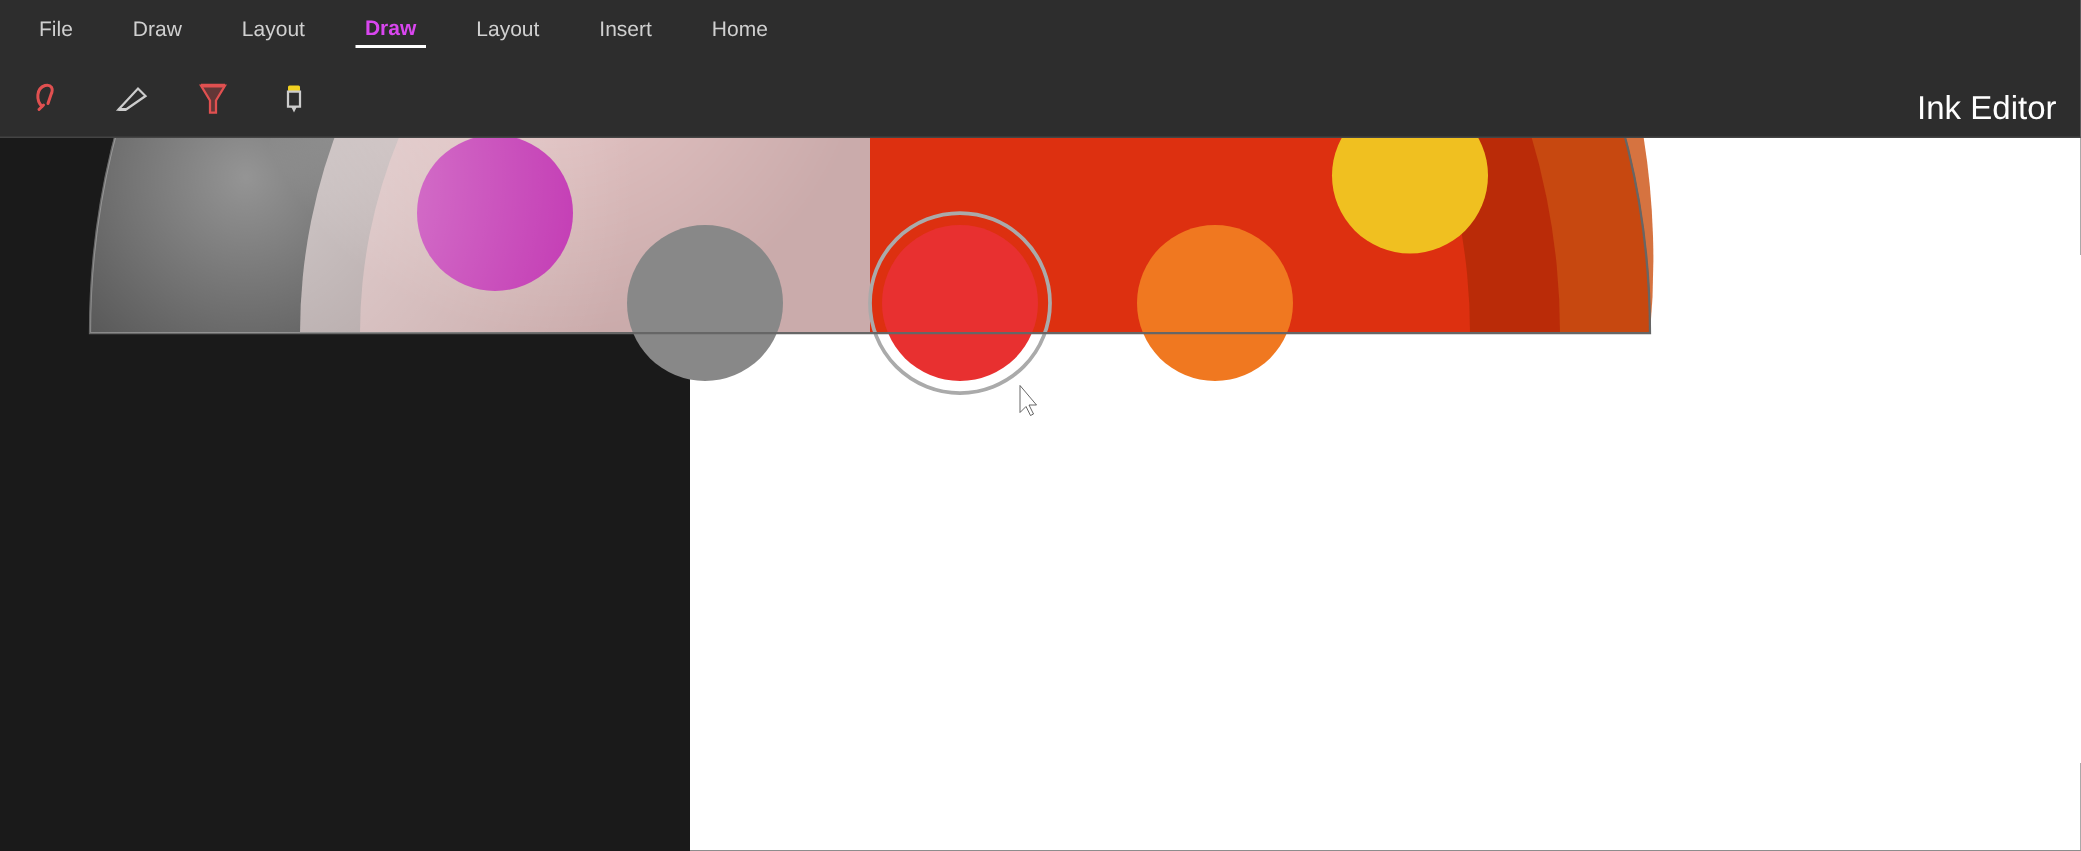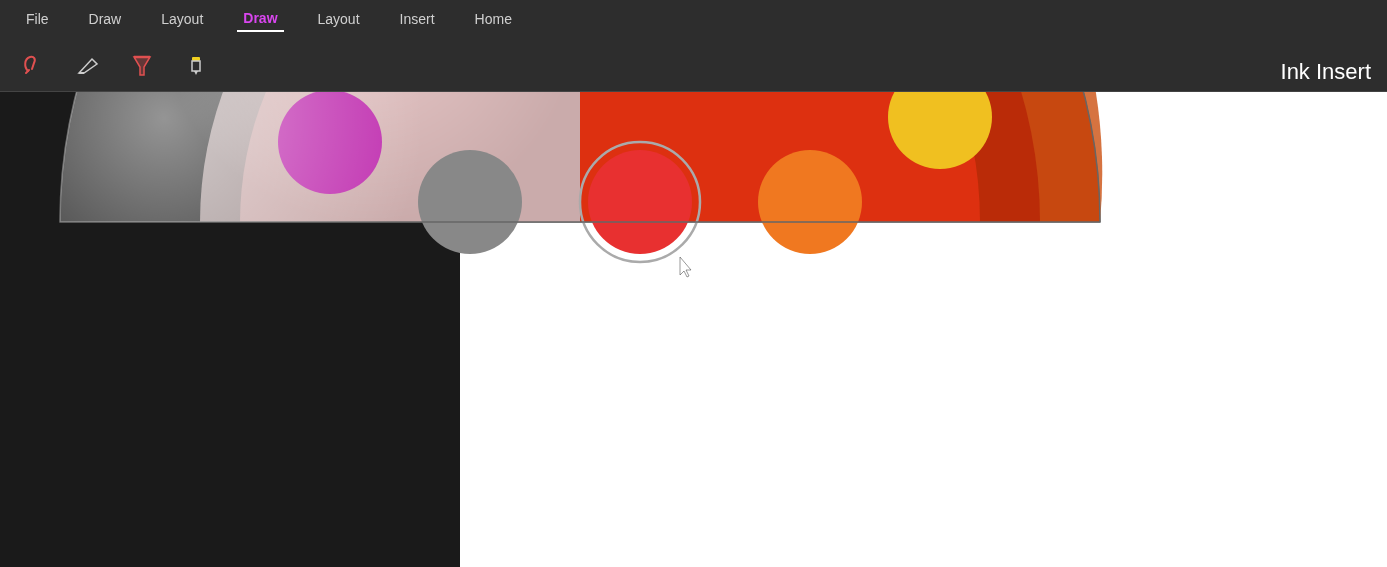--- a/index.html
+++ b/index.html
@@ -147,21 +147,21 @@
     <svg width="28" height="28" viewBox="0 0 28 28">
       <rect x="10" y="6" width="8" height="4" fill="#f0d020" rx="1"></rect>
       <path d="M10 10 L10 20 L18 20 L18 10 Z" stroke="#cccccc" stroke-width="1.5" fill="none"></path>
       <path d="M12 20 L14 24 L16 20 Z" fill="#cccccc"></path>
     </svg>
   </div>
 
   <div style="flex:1"></div>
 </div>
 
-<div class="ink-editor-label">Ink Insert</div>
+<div class="ink-editor-label">Ink Editor</div>
 
 <div class="content-area">
 
   <div class="document-area"></div>
 
   <div class="color-wheel-container">
     <svg class="color-wheel" viewBox="0 0 1160 820" xmlns="http://www.w3.org/2000/svg">
       <defs>
 
         <radialGradient id="innerWhite" cx="50%" cy="50%" r="50%">

